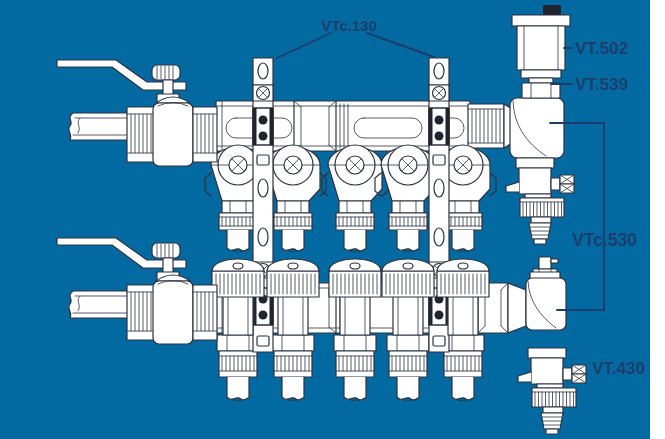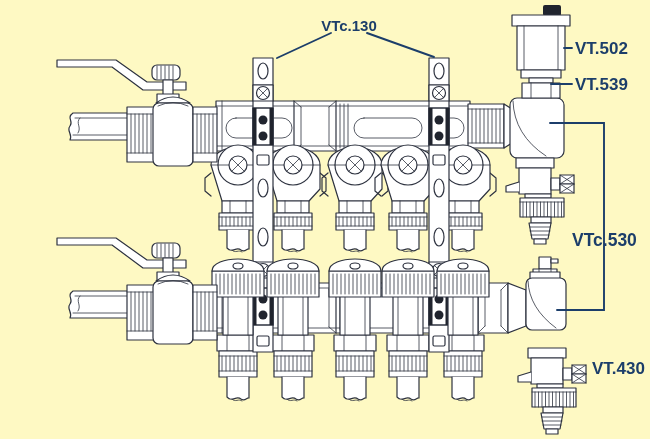--- a/index.html
+++ b/index.html
@@ -1,17 +1,17 @@
 <!DOCTYPE html>
 <html><head>
 <meta charset="utf-8">
 <style>
   html,body { margin:0; padding:0; background:#ffffff; }
   .stage {
-    width:650px; height:439px; background:#fef9c3; position:relative;
+    width:650px; height:439px; background:#0369a1; position:relative;
     font-family:"Liberation Sans", sans-serif; overflow:hidden;
   }
   svg { display:block; }
   .ink   { stroke:#2e3340; fill:none; stroke-width:1.2; stroke-linejoin:round; stroke-linecap:round; }
   .wfill { fill:#ffffff; }
   .thin  { stroke-width:0.8; }
   .thick { stroke-width:1.7; }
   .dark  { fill:#20242e; stroke:none; }
   .navy  { stroke:#1c3e6a; stroke-width:1.9; fill:none; stroke-linecap:round; }
   text.lbl {

